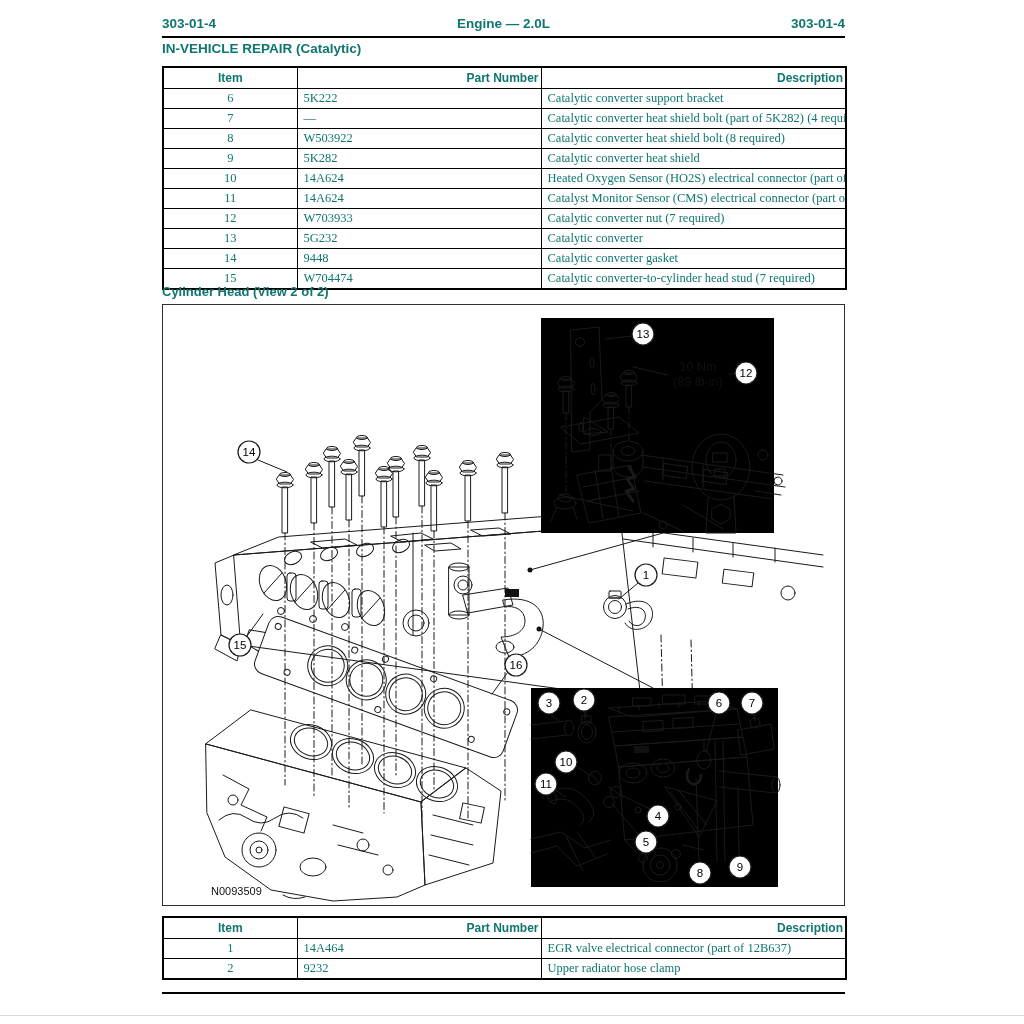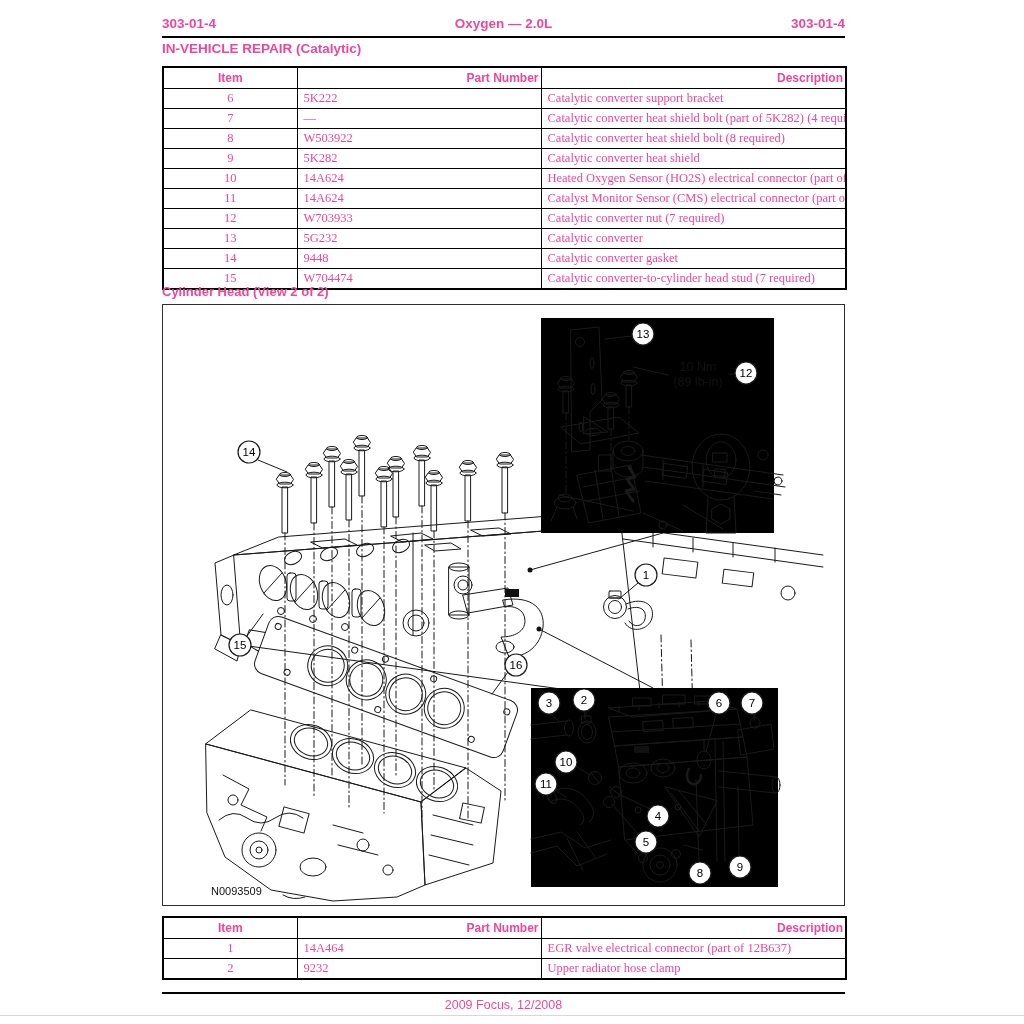--- a/index.html
+++ b/index.html
@@ -1,17 +1,17 @@
 <!DOCTYPE html>
 <html><head>
 <meta charset="utf-8">
 <style>
   html,body{margin:0;padding:0;background:#fff;}
   .page{position:relative;width:1024px;height:1024px;background:#fff;
-        font-family:"Liberation Sans",sans-serif;color:#ec4899;overflow:hidden;}
+        font-family:"Liberation Sans",sans-serif;color:#0f766e;overflow:hidden;}
 
   
   .page-header{position:absolute;left:162px;top:16px;width:683px;display:flex;
                justify-content:space-between;font-weight:bold;font-size:13.5px;}
   .hdr-rule{position:absolute;left:162px;top:36px;width:683px;height:2px;background:#000;}
   .section-title{position:absolute;left:162px;top:41px;font-weight:bold;font-size:13.5px;}
 
   
   .parts-table{position:absolute;left:162px;width:683px;border-collapse:collapse;
                table-layout:fixed;border:2px solid #000;}
@@ -42,21 +42,21 @@
   .svgtext{font:12.5px "Liberation Sans",sans-serif;fill:#111;stroke:none;text-anchor:middle;}
   .figid{font:11px "Liberation Sans",sans-serif;fill:#111;stroke:none;}
 </style>
 </head>
 <body>
 
 <div class="page">
 
   <div class="page-header">
     <span>303-01-4</span>
-    <span>Oxygen — 2.0L</span>
+    <span>Engine — 2.0L</span>
     <span>303-01-4</span>
   </div>
   <div class="hdr-rule"></div>
 
   <div class="section-title">IN-VEHICLE REPAIR (Catalytic)</div>
 
   <table class="parts-table" id="table-top">
     <colgroup>
         <col style="width:134px">
         <col style="width:244px">
@@ -564,15 +564,14 @@
         </tr>
         <tr>
           <td class="c-item">2</td>
           <td class="c-part">9232</td>
           <td class="c-desc">Upper radiator hose clamp</td>
         </tr>
       </tbody>
   </table>
 
   <div class="footer-rule"></div>
-  <div class="page-footer">2009 Focus, 12/2008</div>
   <div class="page-edge"></div>
 </div>
 
 </body></html>

